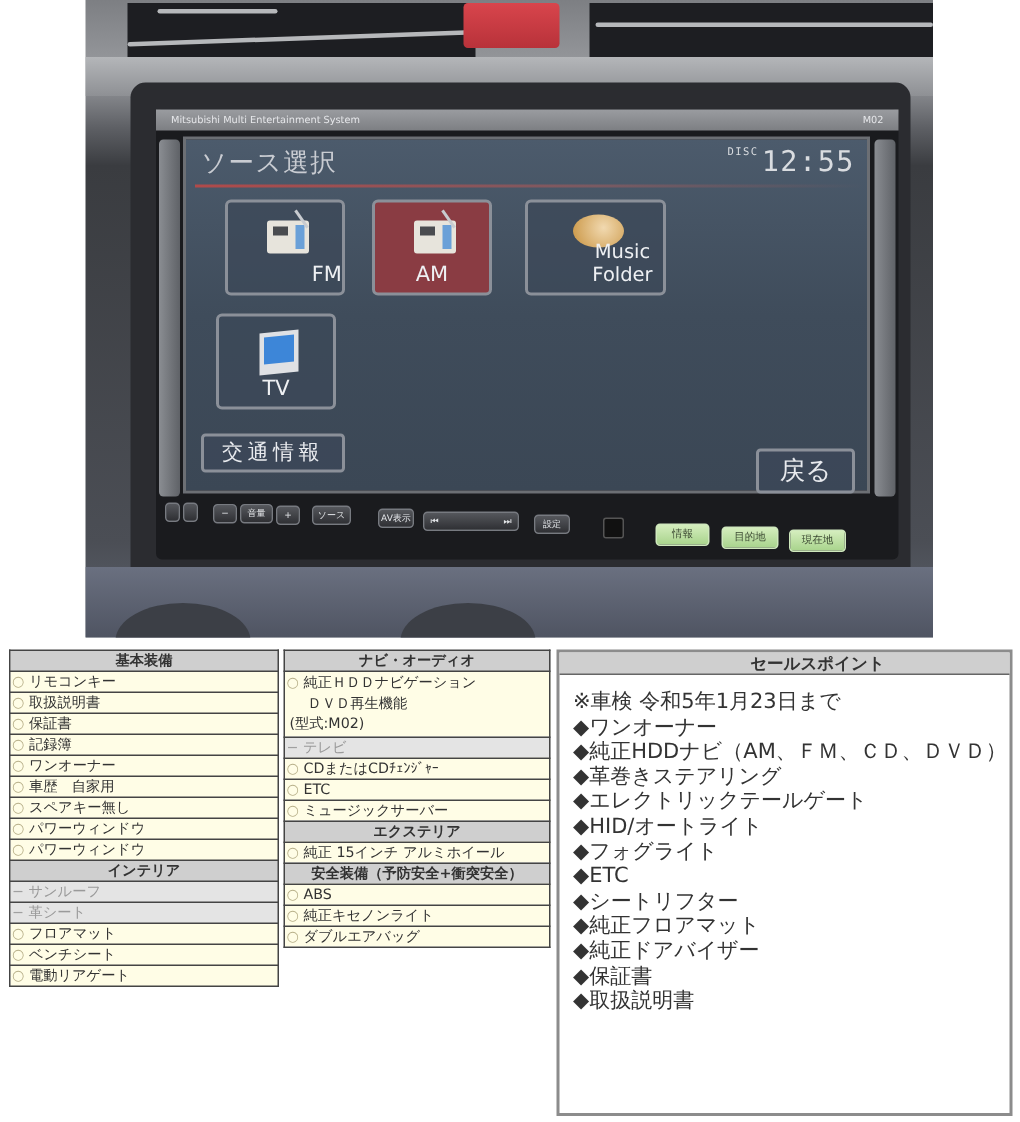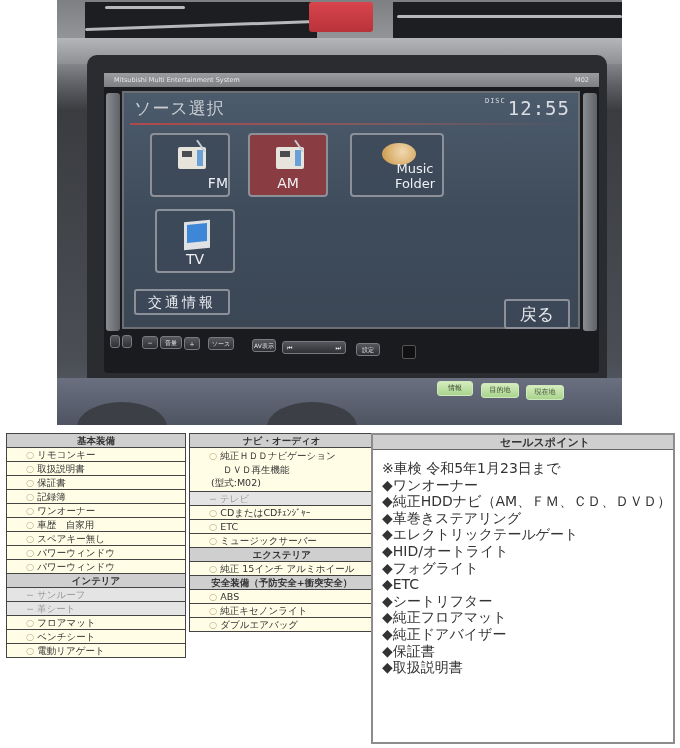--- a/index.html
+++ b/index.html
@@ -30,28 +30,28 @@
   .radio-ico::before { content: ""; position: absolute; left: 4px; top: 4px; width: 10px; height: 6px; background: #4a4c50; }
   .radio-ico::after { content: ""; position: absolute; right: 3px; top: 3px; width: 6px; height: 16px; background: #6aa0d8; }
   .antenna { position: absolute; left: 44px; top: 2px; width: 2px; height: 14px; background: #c8cbd0; transform: rotate(-35deg); }
   .music-ico { position: absolute; left: 26px; top: 8px; width: 34px; height: 22px; border-radius: 50%; background: radial-gradient(circle at 60% 40%, #f1d9b0, #c8923e); }
   .tv-ico { position: absolute; left: 27px; top: 10px; width: 26px; height: 28px; background: #dfe1e4; transform: skewY(-6deg); }
   .tv-ico::before { content: ""; position: absolute; left: 3px; top: 3px; width: 20px; height: 18px; background: #3d86d8; }
   .traffic-btn { position: absolute; left: 10px; top: 196px; width: 96px; height: 26px; border: 2px solid #8b9099; border-radius: 3px; background: rgba(60,72,88,0.85); color: #e8eaee; font-size: 14px; text-align: center; line-height: 22px; letter-spacing: 3px; }
   .back-btn { position: absolute; right: 8px; top: 206px; width: 66px; height: 30px; border: 2px solid #8b9099; border-radius: 3px; background: rgba(60,72,88,0.85); color: #e8eaee; font-size: 17px; text-align: center; line-height: 26px; }
   .hw-row { position: absolute; left: 0; top: 260px; width: 495px; height: 36px; }
   .hw { position: absolute; height: 13px; background: linear-gradient(#55575c,#2f3034); border: 1px solid #777a80; border-radius: 3px; color: #e3e5e8; font-size: 6px; line-height: 11px; text-align: center; }
-  .hw.green { background: linear-gradient(#d4edbd,#a9d48d); color: #3c4a33; height: 15px; line-height: 13px; font-size: 7px; border-color: #cfe8bd; margin-top: 32px; }
+  .hw.green { background: linear-gradient(#d4edbd,#a9d48d); color: #3c4a33; height: 15px; line-height: 13px; font-size: 7px; border-color: #cfe8bd; }
   .hw-dark { position: absolute; width: 14px; height: 14px; background: #111; border: 1px solid #555; border-radius: 2px; }
   .lower-dash { position: absolute; left: 0; top: 378px; width: 565px; height: 47px; background: linear-gradient(180deg,#6a7080,#4f5462); }
   .knob { position: absolute; top: 402px; width: 90px; height: 50px; border-radius: 50%; background: #3c3f46; }
 
   
   table.spec { position: absolute; border-collapse: collapse; font-size: 9.5px; color: #333; }
-  table.spec td { border: 1px solid #444; height: 13.6px; padding: 0 19px; white-space: nowrap; line-height: 13px; }
+  table.spec td { border: 1px solid #444; height: 13.6px; padding: 0 1px; white-space: nowrap; line-height: 13px; }
   table.spec td.hdr { background: #cfcfcf; text-align: center; font-weight: bold; color: #333; }
   table.spec td.item { background: #fffde6; }
   table.spec td.item.off { background: #e4e4e4; color: #9a9a9a; }
   table.spec td.item .mark { color: #b8b08a; margin-right: 3px; }
   table.spec td.item.off .mark { color: #a0a0a0; }
   table.spec td.multi { line-height: 13.6px; padding-top: 1px; padding-bottom: 1px; }
 
   .t1 { left: 6px; top: 433px; width: 180px; }
   .t2 { left: 189px; top: 433px; width: 178px; }
 
@@ -98,21 +98,21 @@
       </div>
       <div class="src-btn active" style="left:124px;top:40px;">
         <div class="radio-ico"></div>
         <div class="antenna" style="left:48px;top:4px;"></div>
         <span class="lbl">AM</span>
       </div>
       <div class="src-btn" style="left:226px;top:40px;width:94px;">
         <div class="music-ico" style="left:30px;"></div>
         <span class="lbl" style="font-size:13px;padding-left:36px;">Music Folder</span>
       </div>
-      <div class="src-btn" style="left:20px;top:116px;margin-left:11px;">
+      <div class="src-btn" style="left:20px;top:116px;">
         <div class="tv-ico"></div>
         <span class="lbl">TV</span>
       </div>
 
       <div class="traffic-btn">交通情報</div>
       <div class="back-btn">戻る</div>
     </div>
 
     <div class="hw-row">
       <div class="hw" style="left:6px;top:2px;width:10px;"></div>

